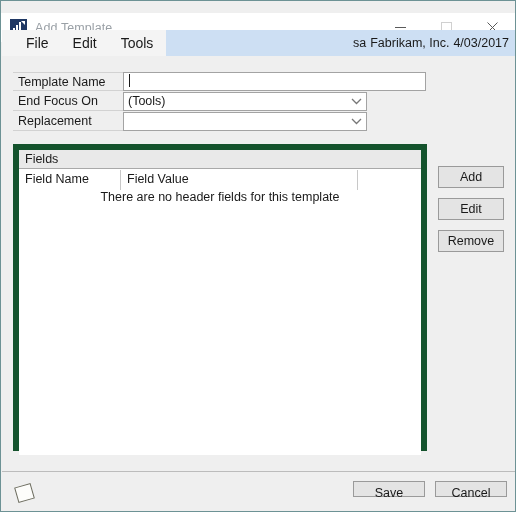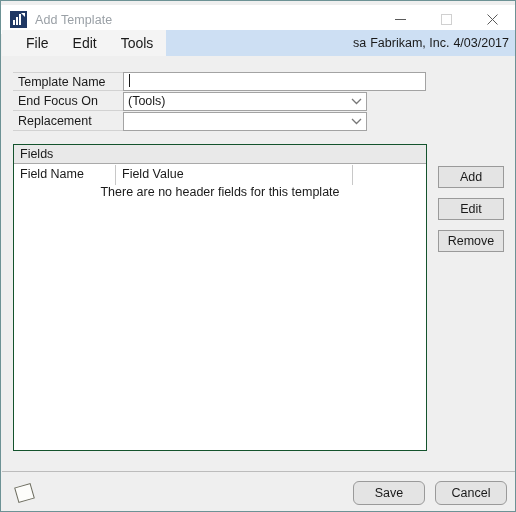--- a/index.html
+++ b/index.html
@@ -21,21 +21,21 @@
     height: 512px;
     box-sizing: border-box;
     border: 1px solid #6d9295;
     background: #efefef;
     overflow: hidden;
   }
 
   
   .titlebar {
     position: absolute;
-    left: 0; top: 4px;
+    left: 0; top: 12px;
     width: 514px;
     height: 29px;
     background: #ffffff;
     display: flex;
     align-items: center;
   }
   .app-icon {
     width: 17px;
     height: 17px;
     margin-left: 9px;
@@ -195,21 +195,21 @@
   .chev svg { display: block; margin: 0 auto; }
 
   
   .fields-group {
     position: absolute;
     left: 11px;
     top: 88px;
     width: 414px;
     height: 307px;
     box-sizing: border-box;
-    border: 1px solid #14532d;
+    border: 6px solid #14532d;
     background: #ffffff;
   }
   .fields-caption {
     height: 18px;
     background: #e9e9e9;
     border-bottom: 1px solid #a9a9a9;
     font-size: 12.5px;
     color: #1a1a1a;
     line-height: 18px;
     padding-left: 6px;
@@ -307,21 +307,21 @@
     transform: rotate(-16deg);
     z-index: -1;
   }
   .footer-buttons {
     position: absolute;
     right: 8px;
     top: 9px;
     display: flex;
     gap: 10px;
   }
-  .footer-buttons .btn { width: 72px; height: 24px; line-height: 22px; border-radius: 6px; }
+  .footer-buttons .btn { width: 72px; height: 16px; line-height: 22px; }
 </style>
 </head>
 <body>
 
 <div class="window">
 
   <div class="titlebar">
     <div class="app-icon">
       <i class="b1"></i>
         <i class="b2"></i>

